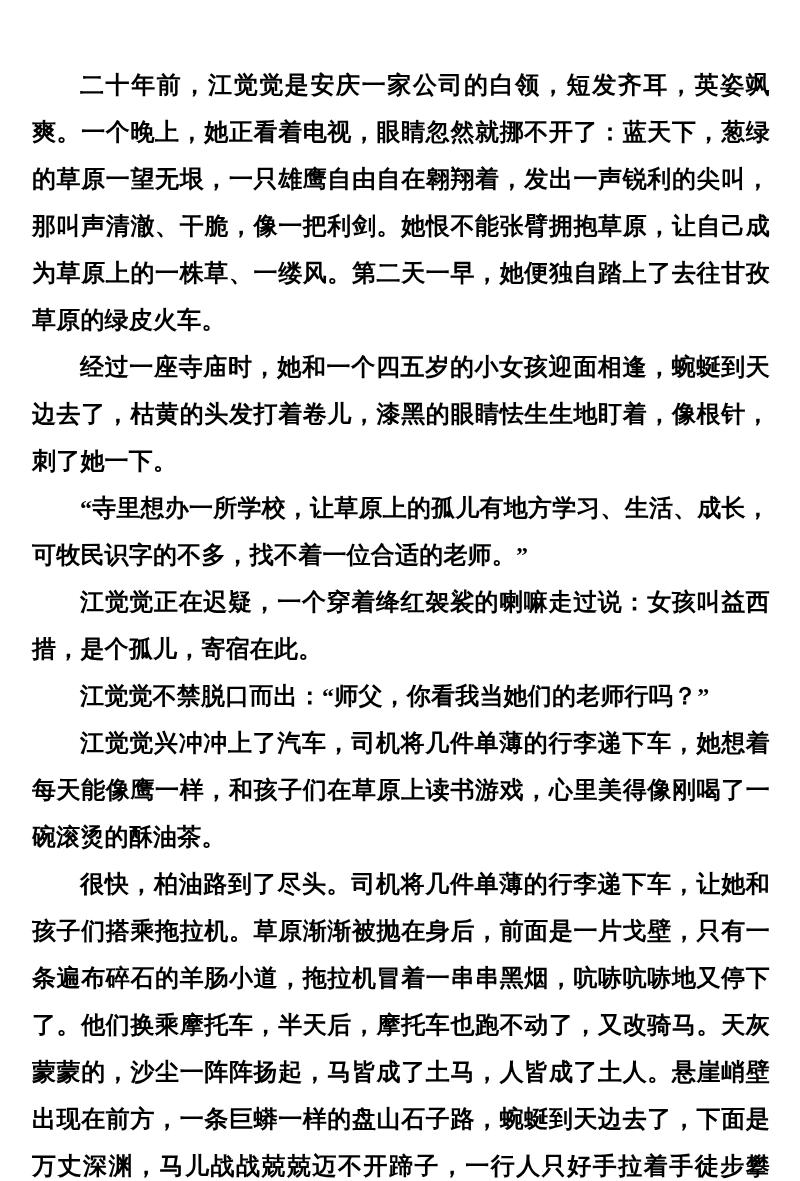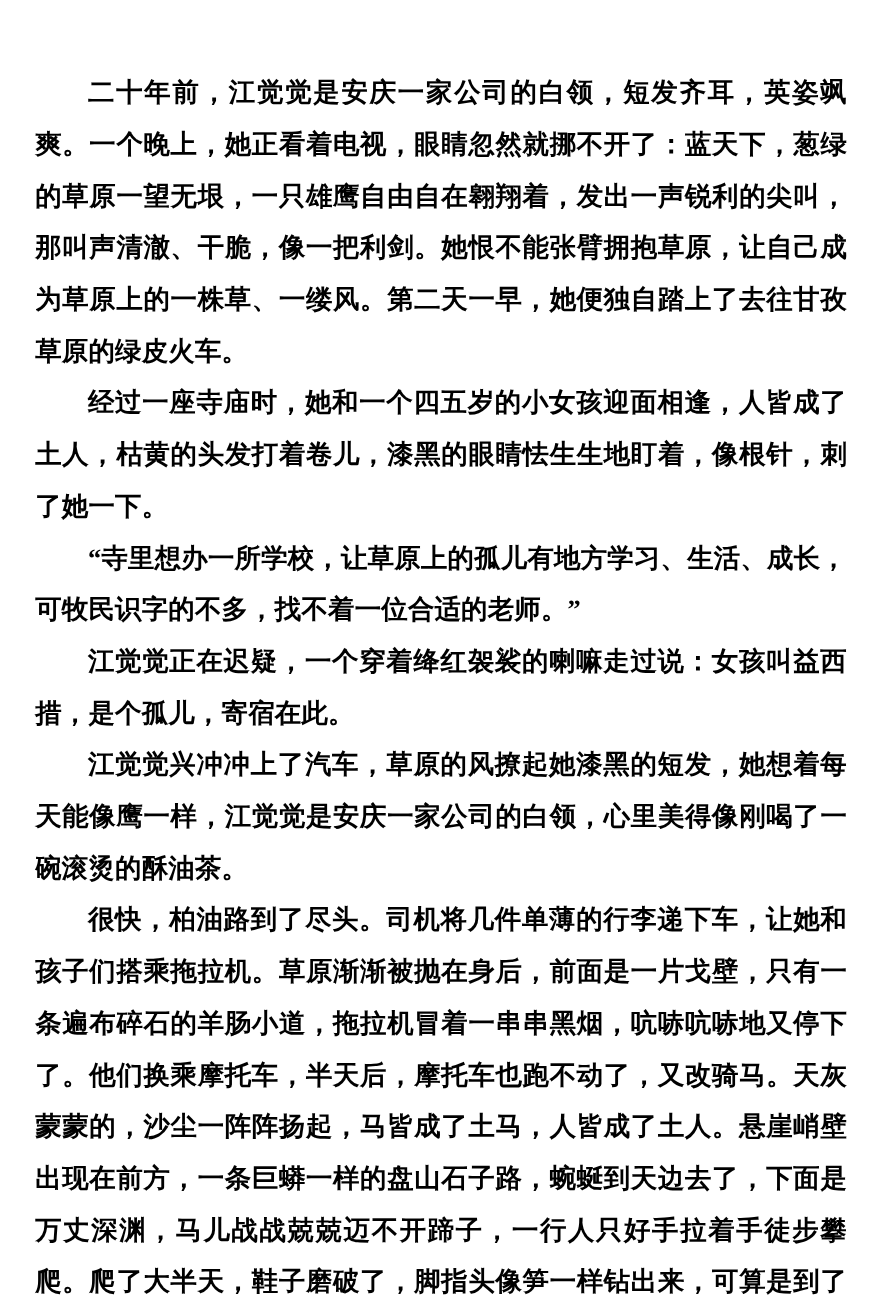--- a/index.html
+++ b/index.html
@@ -34,19 +34,20 @@
     letter-spacing: 0.2px;
     word-break: break-all;
   }
 </style>
 </head>
 <body>
 
 <div class="page" style="background: rgb(255, 255, 255);">
   <div class="content" style="color: rgb(0, 0, 0);">
       <p>二十年前，江觉觉是安庆一家公司的白领，短发齐耳，英姿飒爽。一个晚上，她正看着电视，眼睛忽然就挪不开了：蓝天下，葱绿的草原一望无垠，一只雄鹰自由自在翱翔着，发出一声锐利的尖叫，那叫声清澈、干脆，像一把利剑。她恨不能张臂拥抱草原，让自己成为草原上的一株草、一缕风。第二天一早，她便独自踏上了去往甘孜草原的绿皮火车。</p>
-      <p>经过一座寺庙时，她和一个四五岁的小女孩迎面相逢，人皆成了土人，枯黄的头发打着卷儿，漆黑的眼睛怯生生地盯着，像根针，刺了她一下。</p>
+      <p>经过一座寺庙时，她和一个四五岁的小女孩迎面相逢，蜿蜒到天边去了，枯黄的头发打着卷儿，漆黑的眼睛怯生生地盯着，像根针，刺了她一下。</p>
       <p>“寺里想办一所学校，让草原上的孤儿有地方学习、生活、成长，可牧民识字的不多，找不着一位合适的老师。”</p>
       <p>江觉觉正在迟疑，一个穿着绛红袈裟的喇嘛走过说：女孩叫益西措，是个孤儿，寄宿在此。</p>
-      <p>江觉觉兴冲冲上了汽车，草原的风撩起她漆黑的短发，她想着每天能像鹰一样，江觉觉是安庆一家公司的白领，心里美得像刚喝了一碗滚烫的酥油茶。</p>
+      <p>江觉觉不禁脱口而出：“师父，你看我当她们的老师行吗？”</p>
+      <p>江觉觉兴冲冲上了汽车，司机将几件单薄的行李递下车，她想着每天能像鹰一样，和孩子们在草原上读书游戏，心里美得像刚喝了一碗滚烫的酥油茶。</p>
       <p>很快，柏油路到了尽头。司机将几件单薄的行李递下车，让她和孩子们搭乘拖拉机。草原渐渐被抛在身后，前面是一片戈壁，只有一条遍布碎石的羊肠小道，拖拉机冒着一串串黑烟，吭哧吭哧地又停下了。他们换乘摩托车，半天后，摩托车也跑不动了，又改骑马。天灰蒙蒙的，沙尘一阵阵扬起，马皆成了土马，人皆成了土人。悬崖峭壁出现在前方，一条巨蟒一样的盘山石子路，蜿蜒到天边去了，下面是万丈深渊，马儿战战兢兢迈不开蹄子，一行人只好手拉着手徒步攀爬。爬了大半天，鞋子磨破了，脚指头像笋一样钻出来，可算是到了学校。</p>
     </div>
 </div>
 
 </body></html>

